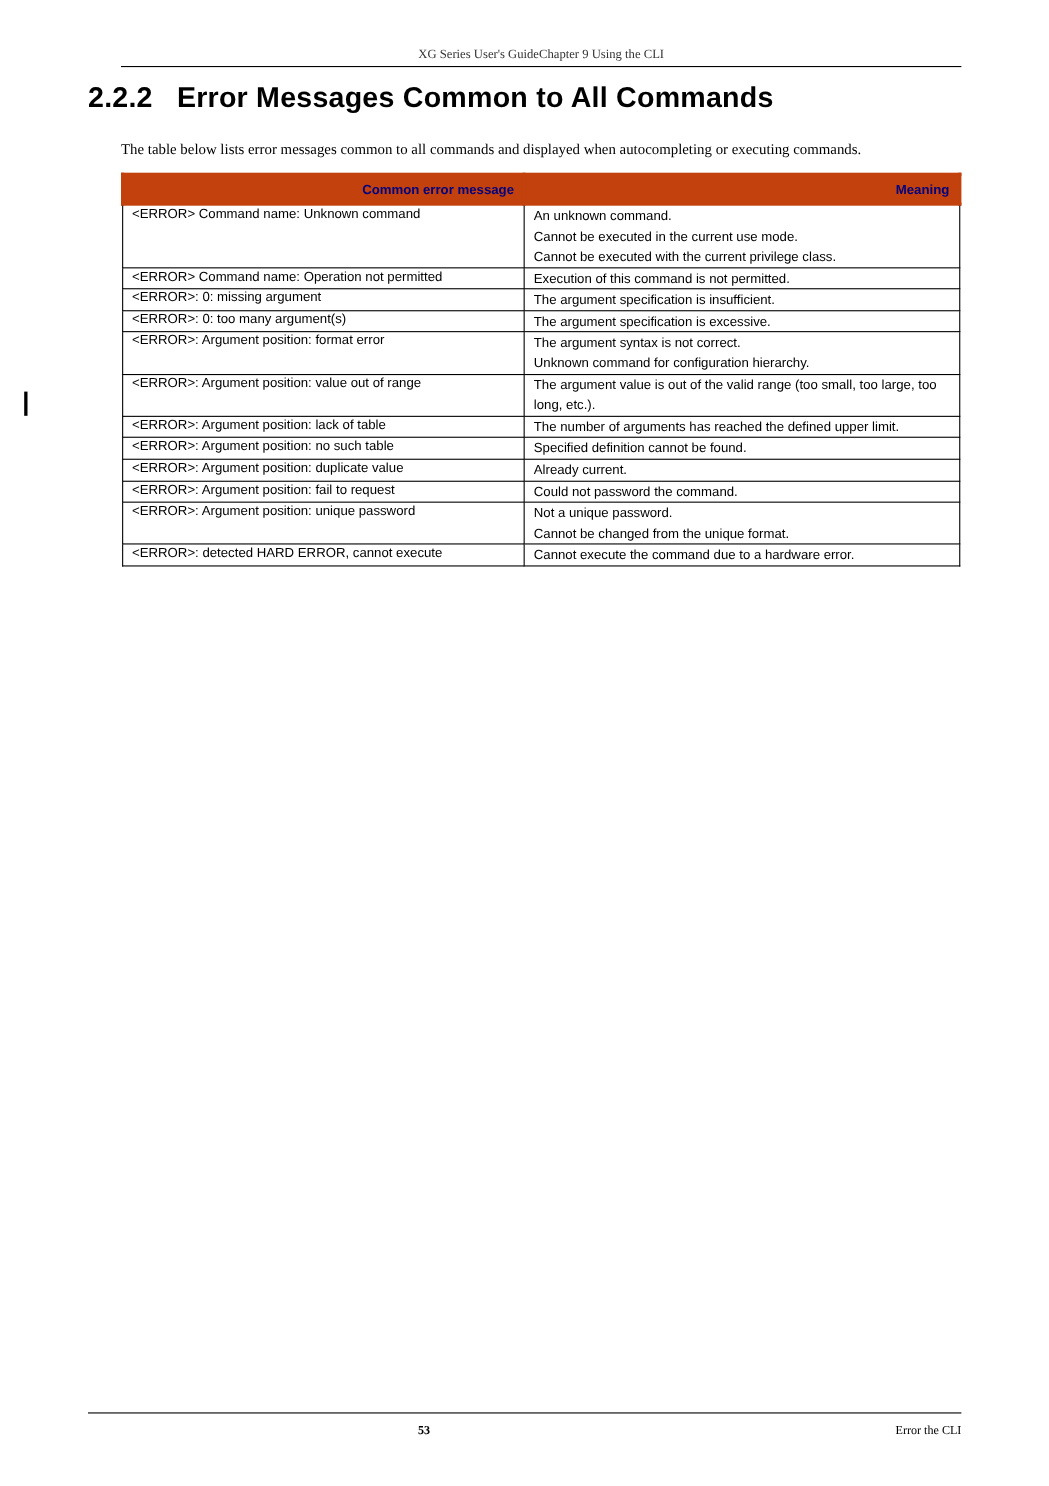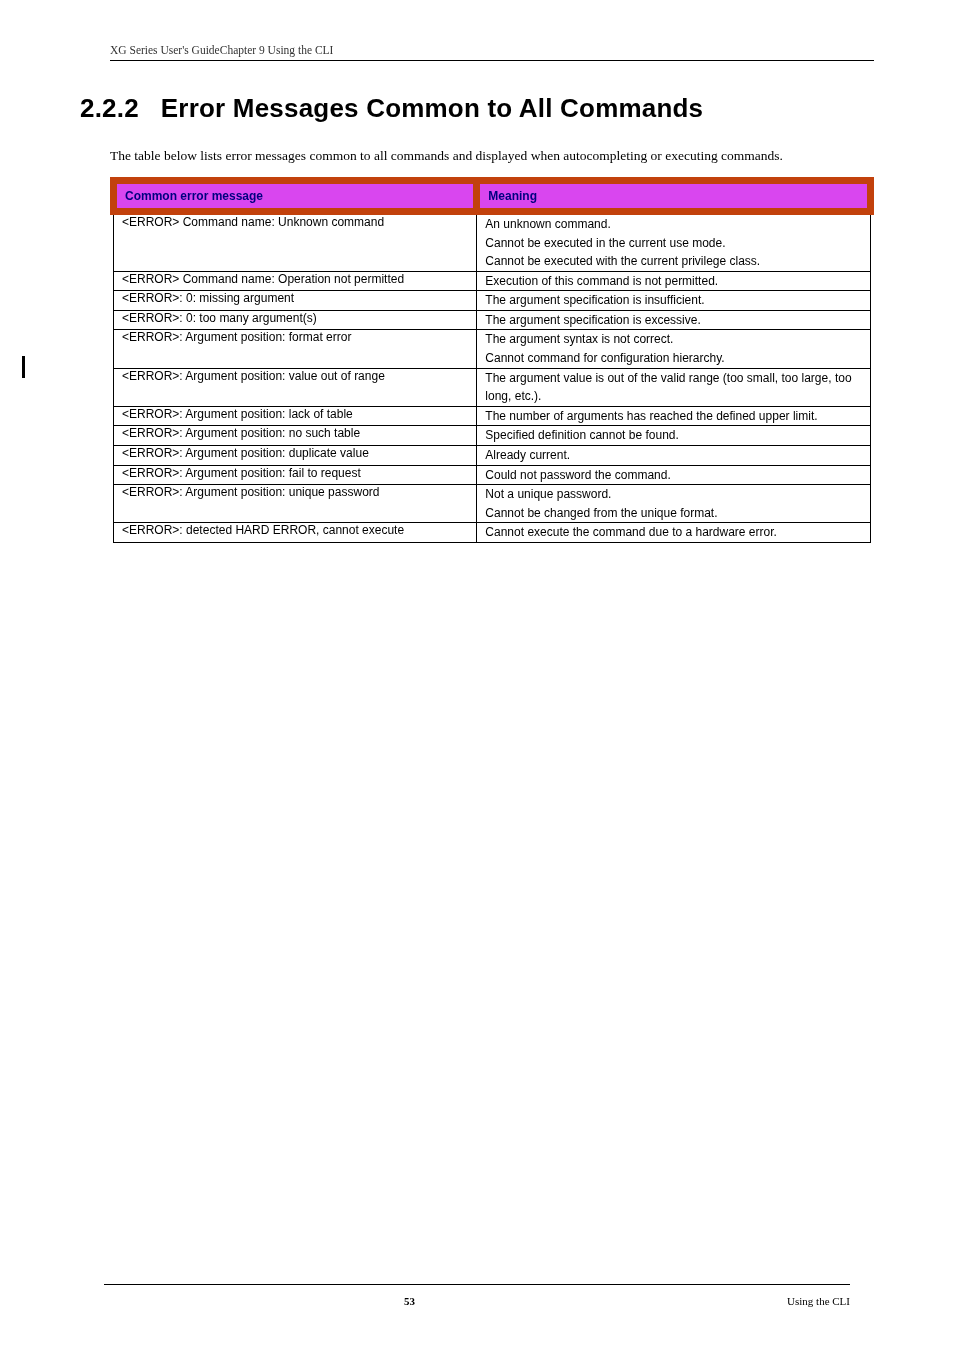--- a/index.html
+++ b/index.html
@@ -9,26 +9,26 @@
     height: 1351px;
     background: #ffffff;
     position: relative;
     color: #000;
   }
   .page {
     padding: 44px 80px 0 110px;
   }
   .header-row {
     display: flex;
-    justify-content: flex-start;
+    justify-content: center;
     font-size: 11.5px;
     color: #333;
     border-bottom: 1px solid #000;
     padding-bottom: 4px;
-    margin-bottom: 32px;
+    margin-bottom: 12px;
   }
   .section-title {
     font-family: Arial, Helvetica, sans-serif;
     font-weight: 700;
     font-size: 26px;
     margin-left: -30px;
     margin-bottom: 22px;
     letter-spacing: 0.2px;
   }
   .section-title .num { margin-right: 22px; text-align: center; }
@@ -38,26 +38,26 @@
     margin-bottom: 10px;
   }
   .table-wrap { margin-top: 10px; }
   table.err {
     width: 100%;
     border-collapse: collapse;
     font-family: Arial, Helvetica, sans-serif;
     font-size: 12px;
   }
   table.err th {
-    background: #d946ef;
-    border: 7px solid #c2410c;
+    background: #c2410c;
+    border: 3px solid #c2410c;
     padding: 5px 8px;
     font-weight: 700;
     color: #000080;
-    text-align: left;
+    text-align: right;
   }
   table.err td {
     border: 1px solid #000;
     padding: 0 8px;
     vertical-align: top;
   }
   table.err td.msg { width: 48%; }
   table.err td .line { display: block; line-height: 1.55; }
   .change-bar {
     position: absolute;
@@ -65,21 +65,21 @@
     top: 356px;
     width: 3px;
     height: 22px;
     background: #000;
   }
   .footer {
     position: absolute;
     bottom: 44px;
     left: 0;
     right: 0;
-    padding: 0 104px;
+    padding: 0 80px;
   }
   .footer-line {
     border-top: 1px solid #000;
     margin-bottom: 10px;
   }
   .footer-row {
     display: flex;
     justify-content: space-between;
     align-items: baseline;
     font-size: 11px;
@@ -137,21 +137,21 @@
         <tr>
           <td class="msg">&lt;ERROR&gt;: 0: too many argument(s)</td>
           <td>
             <span class="line">The argument specification is excessive.</span>
           </td>
         </tr>
         <tr>
           <td class="msg">&lt;ERROR&gt;: Argument position: format error</td>
           <td>
             <span class="line">The argument syntax is not correct.</span>
-            <span class="line">Cannot command for configuration hierarchy.</span>
+            <span class="line">Unknown command for configuration hierarchy.</span>
           </td>
         </tr>
         <tr>
           <td class="msg">&lt;ERROR&gt;: Argument position: value out of range</td>
           <td>
             <span class="line">The argument value is out of the valid range (too small, too large, too long, etc.).</span>
           </td>
         </tr>
         <tr>
           <td class="msg">&lt;ERROR&gt;: Argument position: lack of table</td>
@@ -194,15 +194,15 @@
     </table>
   </div>
 
 </div>
 
 <div class="footer">
   <div class="footer-line"></div>
   <div class="footer-row">
     <span class="pgnum">53</span>
     <span class="spacer"></span>
-    <span>Using the CLI</span>
+    <span>Error the CLI</span>
   </div>
 </div>
 
 </body></html>

